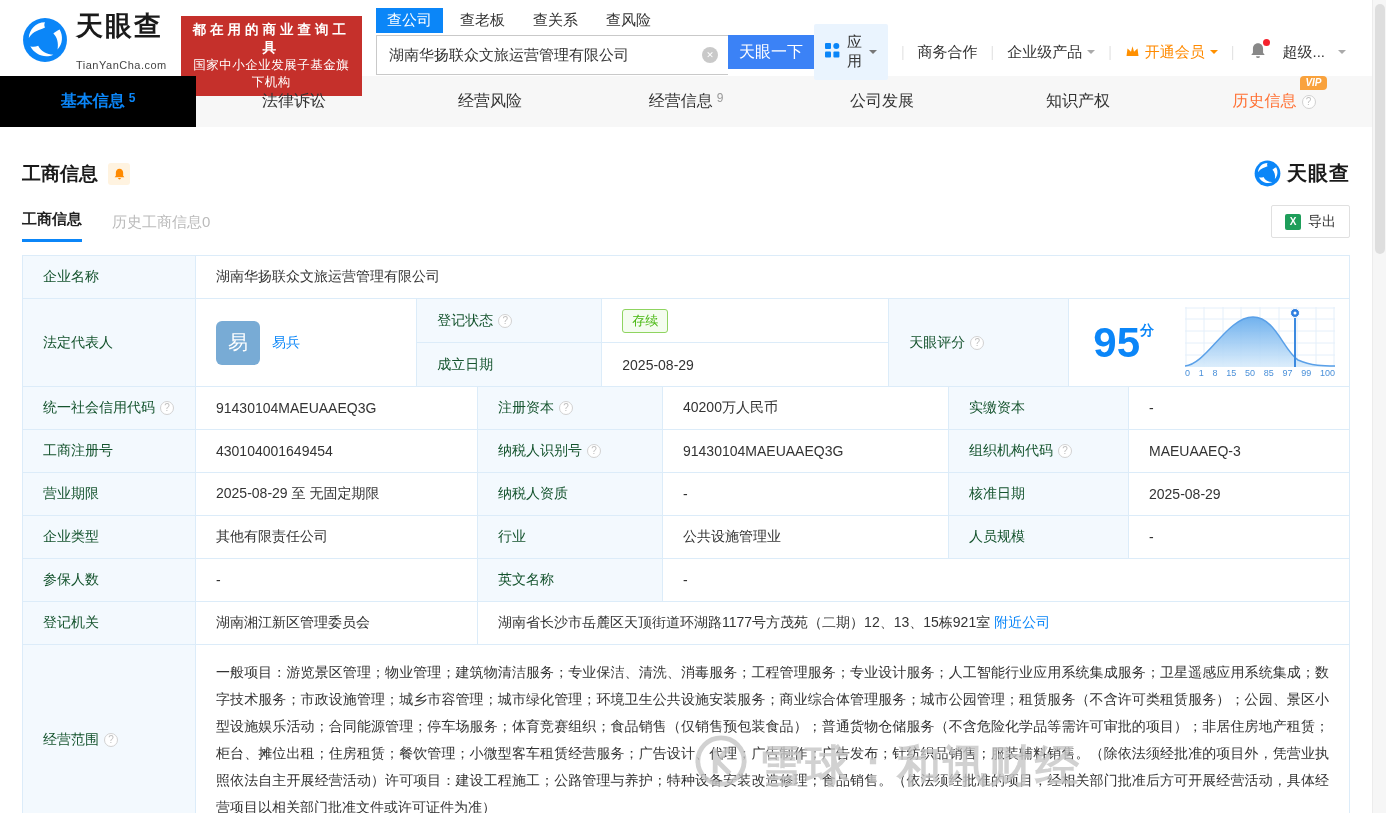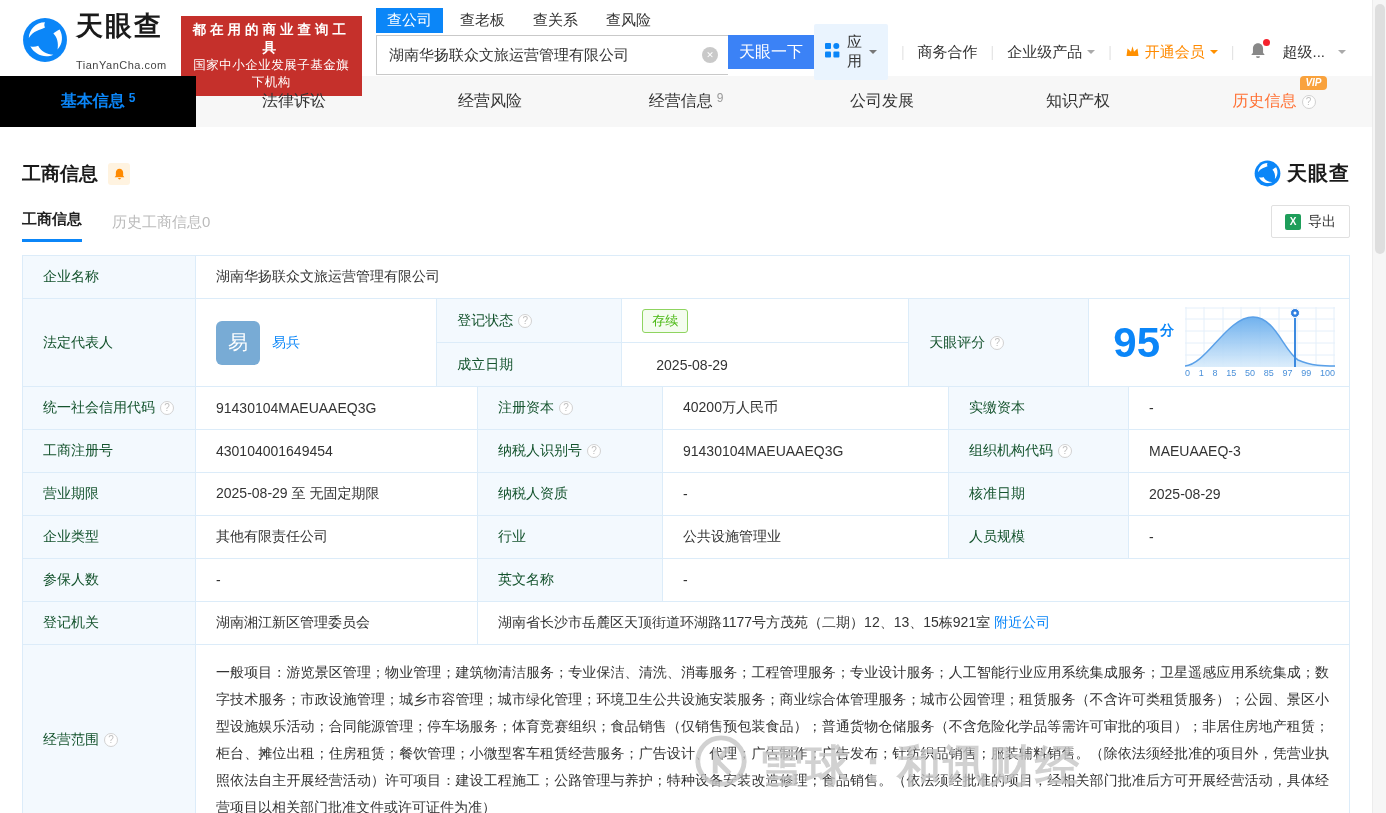--- a/index.html
+++ b/index.html
@@ -77,29 +77,29 @@
   .trow:last-child { border-bottom:none; }
   .cell { display:flex; align-items:center; padding:0 14px 0 20px; }
   .lbl { background:#f3f9fe; border-right:1px solid #dcecf9; color:#14532d; flex:none; }
   .w-l1 { width:173px; } .w-v1 { width:282px; border-right:1px solid #dcecf9; }
   .w-l2 { width:185px; } .w-v2 { width:286px; border-right:1px solid #dcecf9; }
   .w-l3 { width:180px; } .w-v3 { flex:1; border-right:none; }
   .span-rest { flex:1; border-right:none; }
   .trow.tall { height:88px; }
   .mid-col { width:472px; display:flex; flex-direction:column; flex:none; border-right:1px solid #dcecf9; }
   .mid-row { flex:1; display:flex; border-bottom:1px solid #dcecf9; }
-  .mid-row:last-child { border-bottom:none;gap:14px; }
+  .mid-row:last-child { border-bottom:none; }
   .mid-row .lbl { width:185px; }
   .mid-row .val { flex:1; display:flex; align-items:center; padding:0 14px 0 20px; }
   .avatar { width:44px; height:44px; border-radius:6px; background:#78abd5; color:#fff; font-size:20px;
      display:flex; align-items:center; justify-content:center; flex:none; cursor:pointer; }
   .plink { color:#0b86f8; cursor:pointer; }
   .status-badge { border:1px solid #8fd460; color:#49b812; background:#f4fcef; border-radius:3px;
      padding:2px 9px; font-size:13px; }
-  .score-cell { display:flex; align-items:center; gap:11px; padding-left:24px; }
+  .score-cell { display:flex; align-items:center; gap:31px; padding-left:24px; }
   .score-num { font-size:42px; font-weight:700; color:#0b86f8; line-height:1; }
   .score-unit { font-size:14px; color:#0b86f8; font-weight:700; }
   .chart-wrap { display:flex; flex-direction:column; }
   .ticks { width:150px; display:flex; justify-content:space-between; font-size:9px; color:#4a90d9; margin-top:1px; }
   .scope-val { display:block; padding:14px 20px; line-height:27px; text-align:justify; }
   .addr-link { color:#0b86f8; margin-left:4px; white-space:nowrap; cursor:pointer; }
 
   
   .watermark { position:absolute; left:693px; top:733px; display:flex; align-items:center; gap:10px;
      color:#c6c6c6; font-size:44px; font-weight:700; opacity:.8; z-index:5; pointer-events:none; letter-spacing:2px; }

